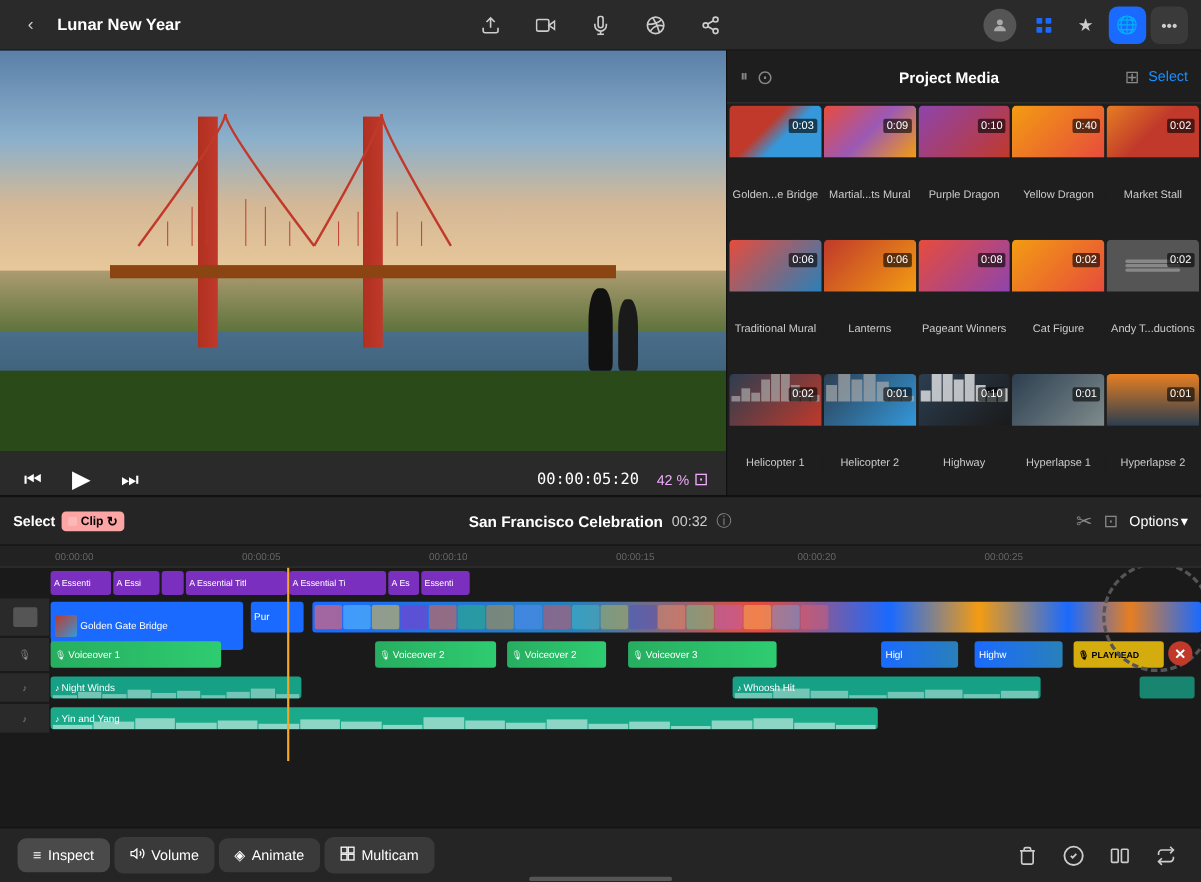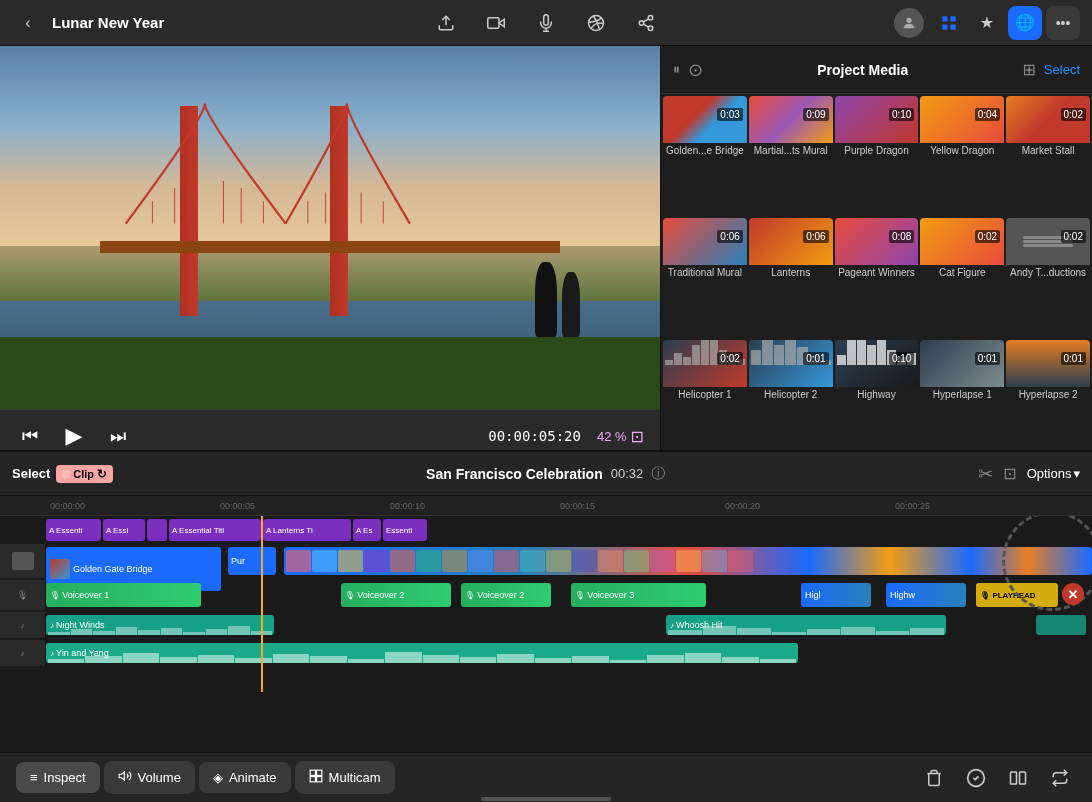--- a/index.html
+++ b/index.html
@@ -223,20 +223,21 @@
     }
     .media-label {
       font-size: 10px;
       color: #ccc;
       text-align: center;
       padding: 2px 2px 4px;
       background: #1e1e1e;
       white-space: nowrap;
       overflow: hidden;
       text-overflow: ellipsis;
+      margin-top: 27px;
     }
 
     
     .thumb-golden { background: linear-gradient(135deg, #c0392b 40%, #3498db 60%); }
     .thumb-martial { background: linear-gradient(135deg, #e74c3c 0%, #9b59b6 50%, #f39c12 100%); }
     .thumb-purple { background: linear-gradient(135deg, #8e44ad 0%, #c0392b 100%); }
     .thumb-yellow { background: linear-gradient(135deg, #f39c12 0%, #e74c3c 100%); }
     .thumb-market { background: linear-gradient(135deg, #e67e22 0%, #c0392b 50%); }
     .thumb-trad { background: linear-gradient(135deg, #e74c3c 0%, #2980b9 100%); }
     .thumb-lanterns { background: linear-gradient(135deg, #c0392b 0%, #f39c12 100%); }
@@ -560,21 +561,21 @@
         <div class="media-label">Martial...ts Mural</div>
       </div>
       <div class="media-item">
         <div class="media-thumb thumb-purple">
           <span class="media-duration">0:10</span>
         </div>
         <div class="media-label">Purple Dragon</div>
       </div>
       <div class="media-item">
         <div class="media-thumb thumb-yellow">
-          <span class="media-duration">0:04</span>
+          <span class="media-duration">0:40</span>
         </div>
         <div class="media-label">Yellow Dragon</div>
       </div>
       <div class="media-item">
         <div class="media-thumb thumb-market">
           <span class="media-duration">0:02</span>
         </div>
         <div class="media-label">Market Stall</div>
       </div>
 
@@ -714,21 +715,21 @@
 
     <div style="position:relative;height:calc(290px - 44px - 20px - 50px);overflow:hidden;">
 
       <div style="position:absolute;top:0;bottom:0;left:261px;width:2px;background:#f5a623;z-index:10;"></div>
 
       <div style="position:absolute;top:2px;left:46px;right:0;height:24px;display:flex;gap:2px;align-items:center;">
         <div class="tc" style="width:55px;background:#7b2fbe;">A Essenti</div>
         <div class="tc" style="width:42px;background:#7b2fbe;">A Essi</div>
         <div class="tc" style="width:20px;background:#7b2fbe;"></div>
         <div class="tc" style="width:92px;background:#7b2fbe;">A Essential Titl</div>
-        <div class="tc" style="width:88px;background:#7b2fbe;">A Lanterns Ti</div>
+        <div class="tc" style="width:88px;background:#7b2fbe;">A Essential Ti</div>
         <div class="tc" style="width:28px;background:#7b2fbe;">A Es</div>
         <div class="tc" style="width:44px;background:#7b2fbe;">Essenti</div>
       </div>
 
       <div style="position:absolute;top:28px;left:0;right:0;height:34px;display:flex;align-items:center;">
         <div style="width:46px;height:34px;background:#2a2a2a;border-right:1px solid #111;display:flex;align-items:center;justify-content:center;">
           <div style="width:22px;height:18px;background:#555;border-radius:2px;"></div>
         </div>
         <div style="flex:1;position:relative;height:30px;">
 

